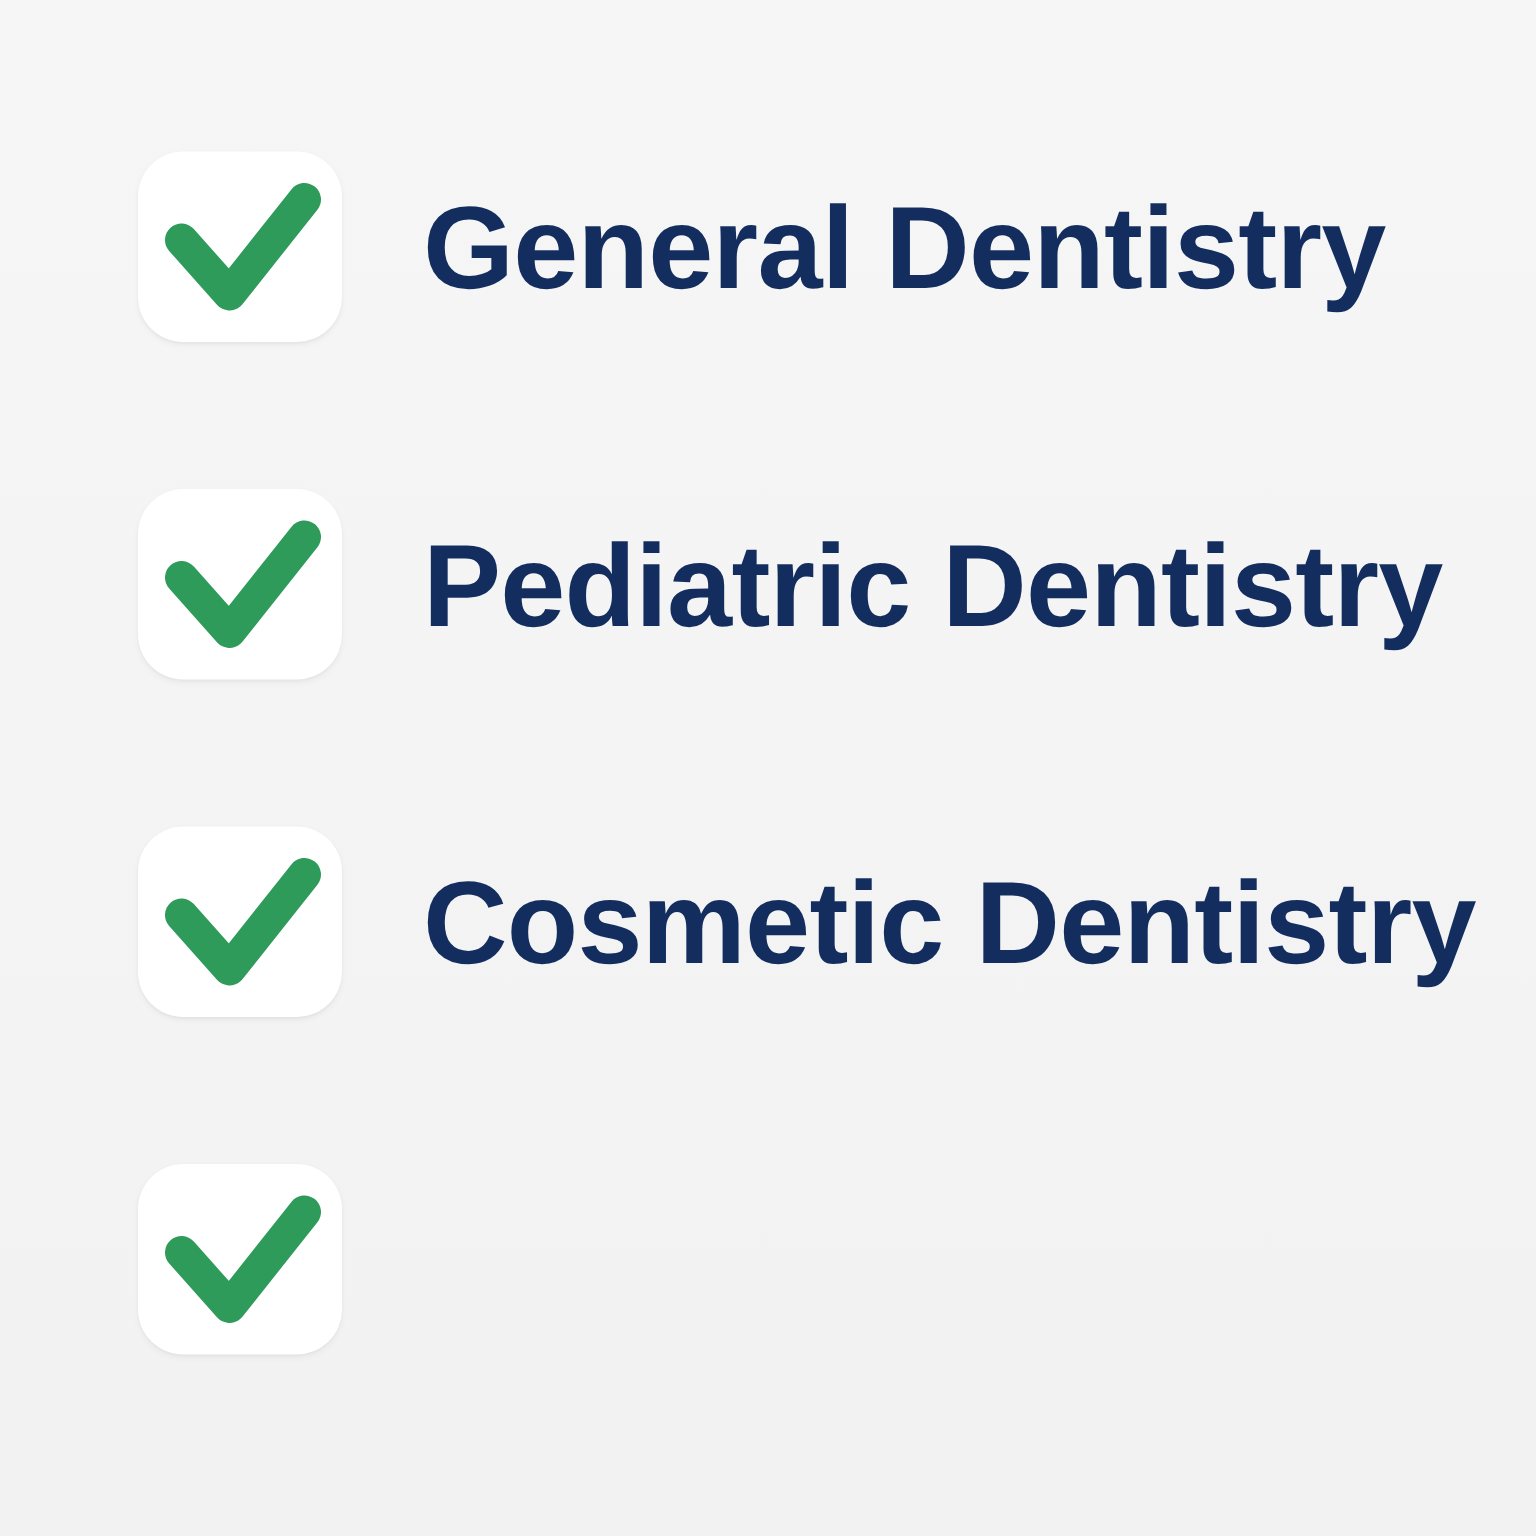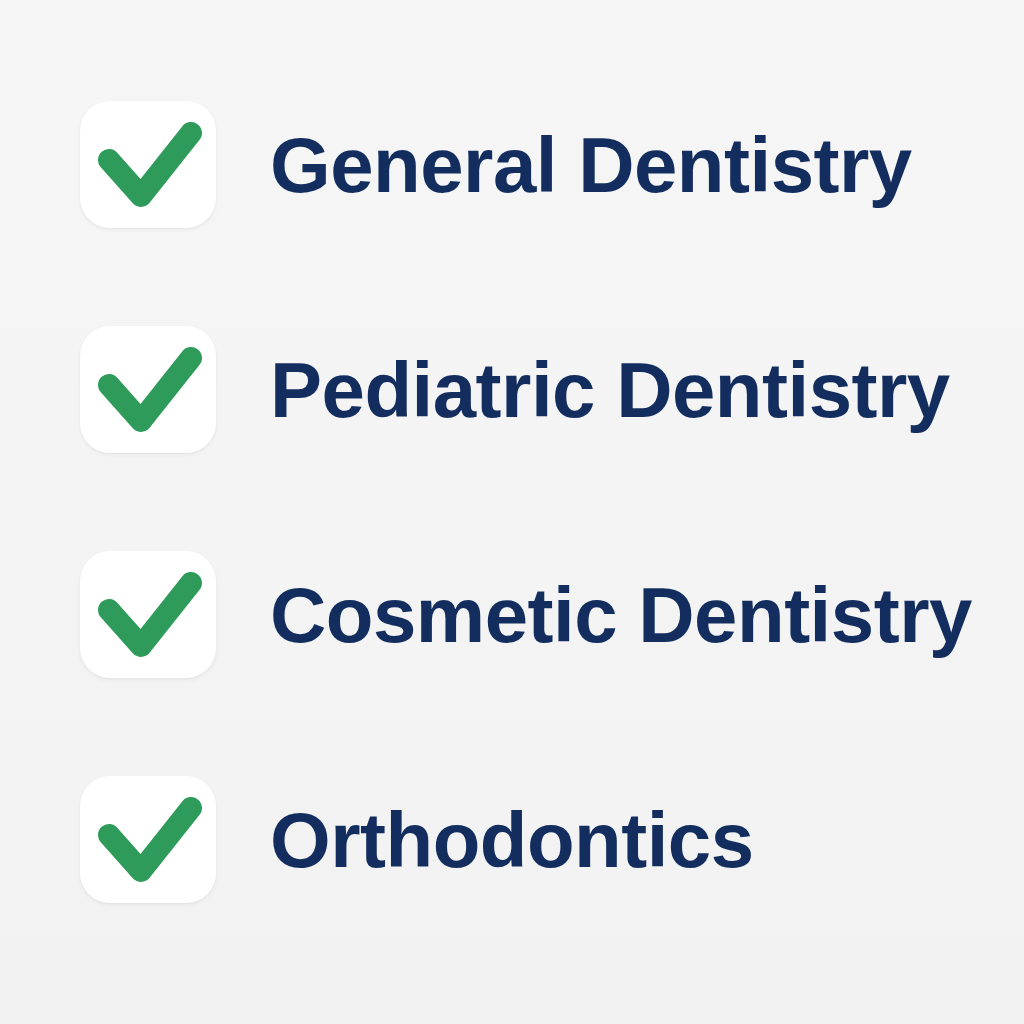--- a/index.html
+++ b/index.html
@@ -23,21 +23,21 @@
     width: 1024px;
     height: 1024px;
     background:
       linear-gradient(180deg, #f6f6f6 0%, #f4f4f4 45%, #f2f2f2 100%);
     box-sizing: border-box;
   }
 
   .checklist {
     position: absolute;
     top: 101px;
-    left: 80px;
+    left: 92px;
     width: 920px;
     display: flex;
     flex-direction: column;
   }
 
   .check-row {
     height: 127px;
     margin-bottom: 98px;        
     display: flex;
     align-items: center;
@@ -121,17 +121,16 @@
       </span>
       <span class="check-label">Cosmetic Dentistry</span>
     </div>
 
     <div class="check-row">
       <span class="checkbox">
         <svg viewBox="0 0 136 127" xmlns="http://www.w3.org/2000/svg">
           <path class="check-path" d="M 29 59 L 61 95 L 111 32"></path>
         </svg>
       </span>
-      <span class="check-label">Orthodontics</span>
     </div>
 
   </div>
 </div>
 
 </body></html>

